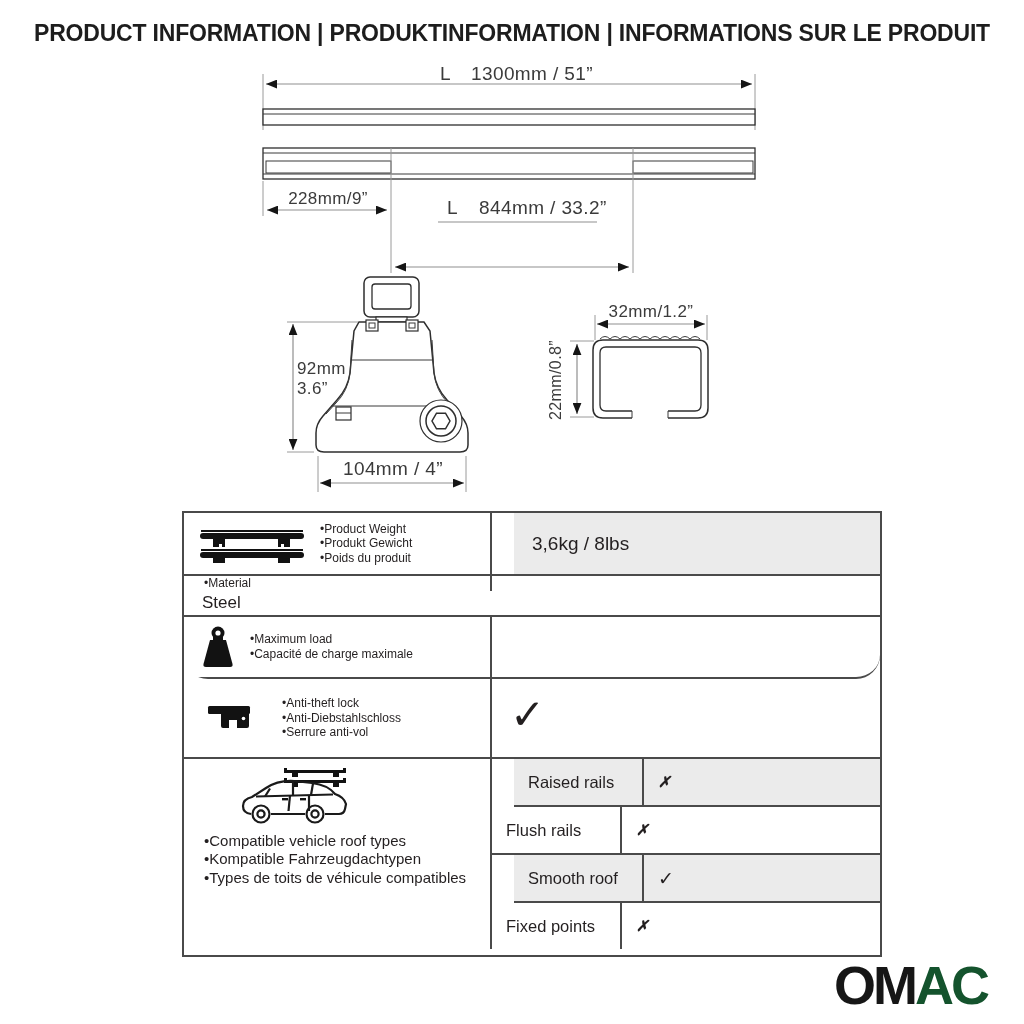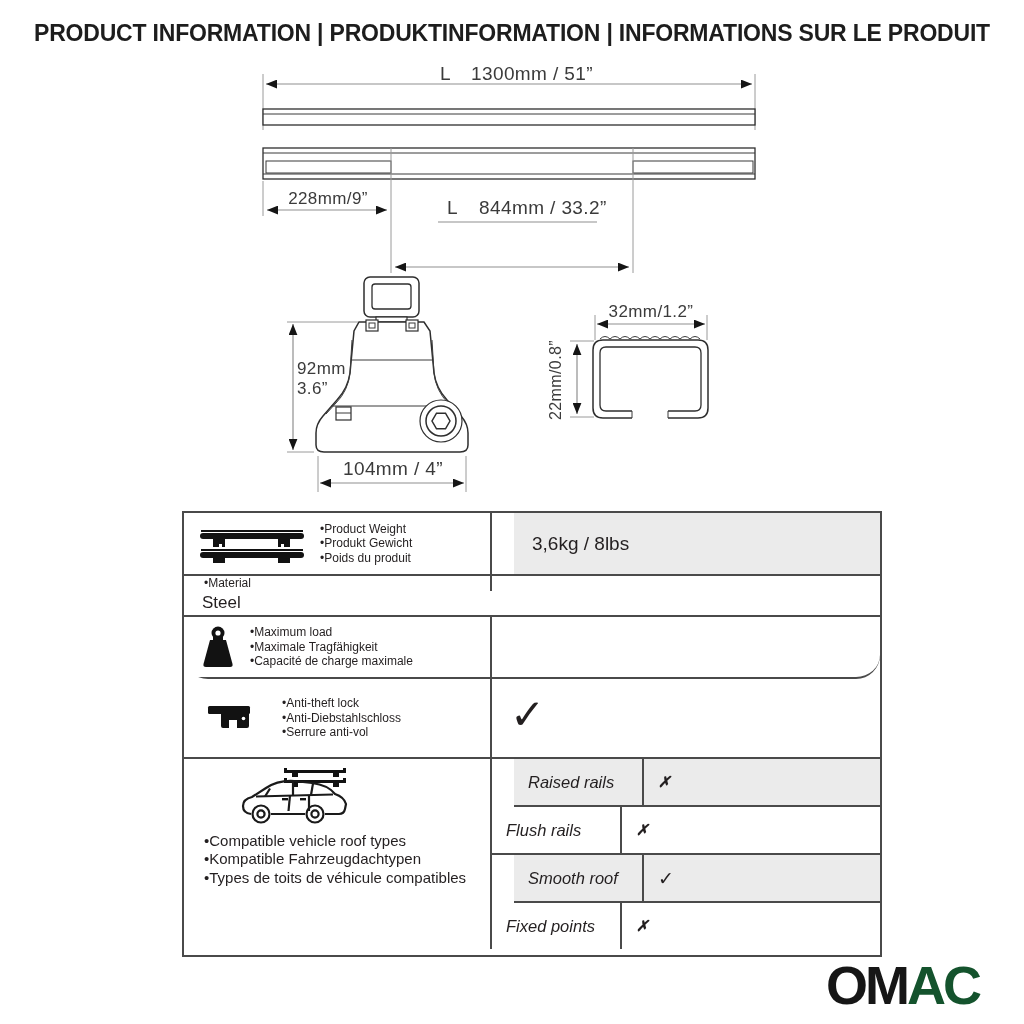--- a/index.html
+++ b/index.html
@@ -1,17 +1,17 @@
 <!DOCTYPE html>
 <html><head>
 <meta charset="utf-8">
 <style>
   html,body{margin:0;padding:0;background:#ffffff;width:1024px;height:1024px;overflow:hidden;
     font-family:"Liberation Sans",sans-serif;-webkit-font-smoothing:antialiased;}
-  #page{position:relative;width:1003px;height:1024px;background:#fff;}
+  #page{position:relative;width:1003px;height:1024px;background:#fff;padding-left:8px;}
 
   
   .page-title{position:absolute;top:20px;left:0;width:1024px;text-align:center;
     font-size:23px;font-weight:700;letter-spacing:-0.2px;color:#1d1d1d;white-space:nowrap;}
 
   
   #drawings{position:absolute;left:0;top:0;width:1024px;height:505px;}
   .dimtxt{fill:#3b3b3b;font-size:17px;letter-spacing:0.4px;}
   .dimtxt-lg{fill:#3b3b3b;font-size:19px;letter-spacing:0.4px;}
   .dimline{stroke:#8f8f8f;stroke-width:1.2;fill:none;}
@@ -31,21 +31,21 @@
   .labels{font-size:12px;line-height:1.22;}
   .r1{height:63px;} .r2{height:41px;flex-direction:column;} .r3{height:62px;border-radius:24px;} .r4{height:80px;} .r5{height:190px;}
   .icon-box{flex:0 0 auto;display:flex;align-items:center;justify-content:center;}
   .bigcheck{font-size:42px;font-weight:400;line-height:1;padding-bottom:6px;}
   
   .tleft.col{flex-direction:column;align-items:flex-start;justify-content:flex-start;padding-top:8px;}
   .roof-table{flex:1;display:flex;flex-direction:column;}
   .subrow{display:flex;flex:1;border-bottom:2px solid #4a4a4a;box-sizing:border-box;}
   .subrow:last-child{border-bottom:none;}
   .sublabel{width:130px;border-right:2px solid #4a4a4a;box-sizing:border-box;
-    display:flex;align-items:center;padding-left:14px;font-size:16.5px;font-style:italic;}
+    display:flex;align-items:center;padding-left:14px;font-size:16.5px;}
   .subval{flex:1;display:flex;align-items:center;padding-left:14px;}
   .cross{font-style:italic;font-weight:700;font-size:15px;}
   .check{font-size:19px;}
 
   
   #brand-logo{position:absolute;right:24px;bottom:12px;font-size:54px;font-weight:900;
     letter-spacing:-3px;line-height:1;}
   #brand-logo .om{color:#161616;}
   #brand-logo .ac{color:#14532d;}
 </style>
@@ -190,21 +190,20 @@
         <div class="icon-box" style="margin-left:16px;">
           <svg width="36" height="42" viewBox="0 0 36 42">
             <circle cx="18" cy="7" r="6.5" fill="#121212"></circle>
             <circle cx="18" cy="7" r="2.6" fill="#ffffff"></circle>
             <rect x="13" y="10" width="10" height="6" fill="#121212"></rect>
             <path d="M10,14 L26,14 L32.5,38 Q33.2,41 30,41 L6,41 Q2.8,41 3.5,38 Z" fill="#121212"></path>
           </svg>
         </div>
         <div class="labels" style="margin-left:14px;">
           <div>•Maximum load</div>
-          <div>•Maximale Tragfähigkeit</div>
           <div>•Capacité de charge maximale</div>
         </div>
       </div>
     </div>
 
     <div class="trow r4">
       <div class="tleft">
         <div class="icon-box" style="margin-left:16px;width:60px;">
           <svg width="46" height="28" viewBox="0 0 46 28">
             <rect x="1" y="2" width="42" height="8" rx="1.5" fill="#121212"></rect>

